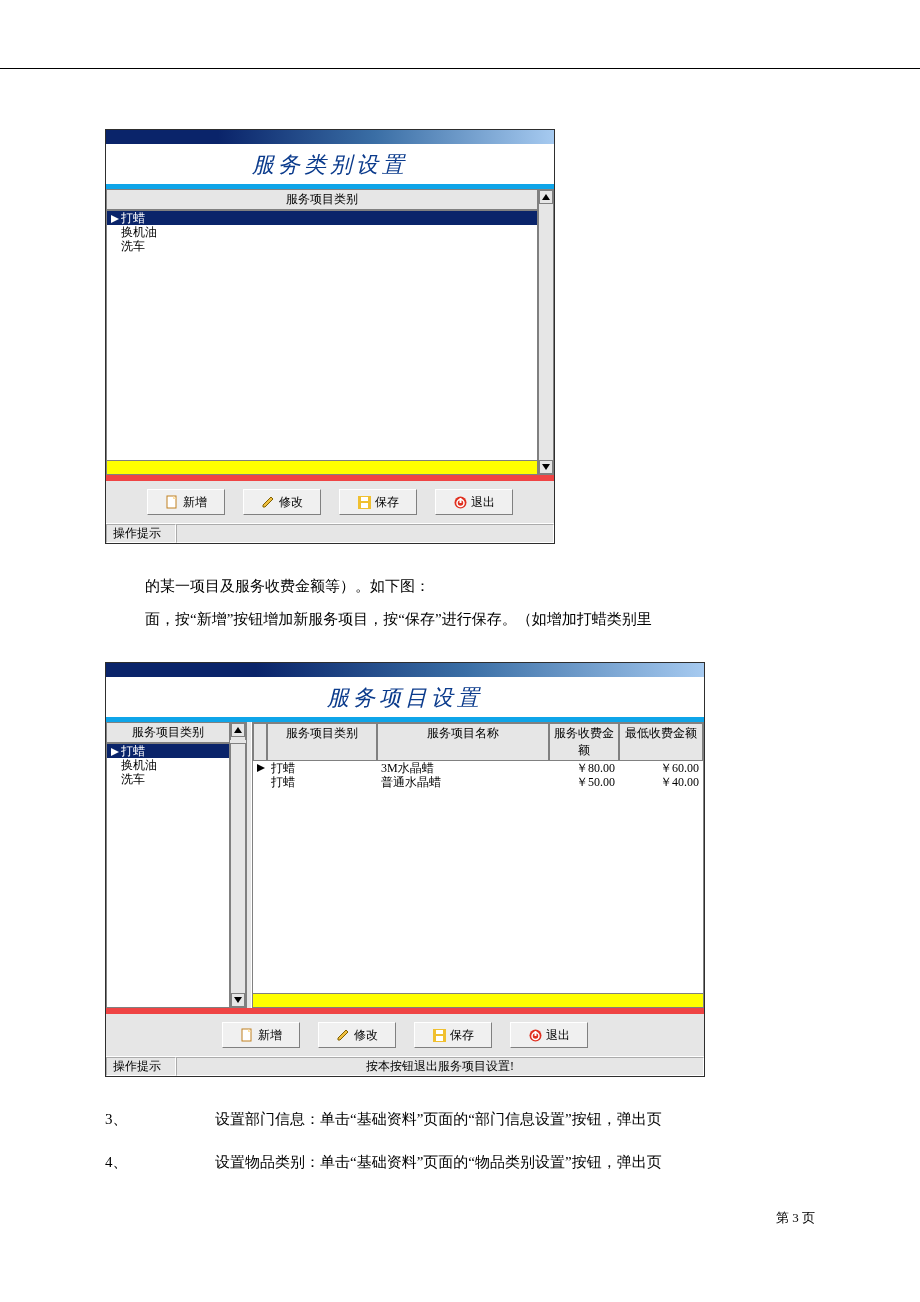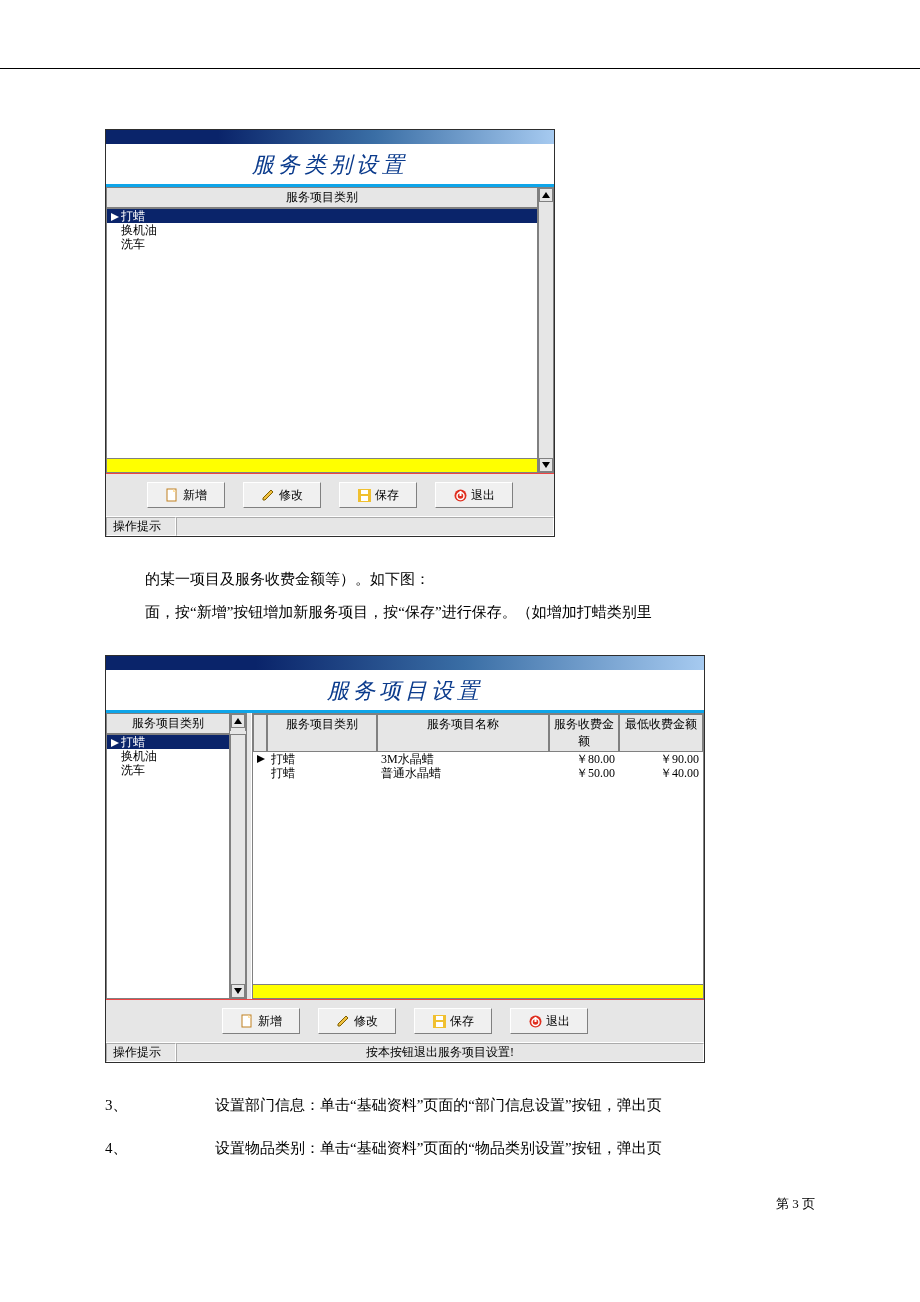--- a/index.html
+++ b/index.html
@@ -27,21 +27,21 @@
   }
   .dlg-title {
     background: #fff;
     text-align: center;
     font-family: "KaiTi", "楷体", serif;
     font-size: 22px;
     color: #0b3b8c;
     font-style: italic;
     padding: 6px 0 4px 0;
     letter-spacing: 4px;
-    border-bottom: 3px solid #0ea5e9;
+    border-bottom: 5px solid #0ea5e9;
   }
   .col-header {
     background: #e6e6e6;
     font-size: 12px;
     text-align: center;
     border: 1px solid #808080;
     padding: 1px 0;
   }
   .listbox {
     background: #fff;
@@ -87,21 +87,21 @@
     border: 1px solid #808080;
     display:flex; align-items:center; justify-content:center;
     cursor: pointer;
   }
   .toolbar {
     background: #e6e6e6;
     padding: 8px 0;
     display: flex;
     justify-content: center;
     gap: 18px;
-    border-top: 1px solid #ef4444;
+    border-top: 6px solid #ef4444;
   }
   .btn {
     width: 78px;
     height: 26px;
     background: #f0f0f0;
     border: 1px solid #808080;
     border-top-color: #fff; border-left-color:#fff;
     display: flex;
     align-items: center;
     justify-content: center;
@@ -290,21 +290,21 @@
             <div class="gh c-fee">服务收费金额</div>
             <div class="gh c-min">最低收费金额</div>
           </div>
           <div class="grid-row">
             <div class="gc c-mark"><svg width="8" height="8">
                   <polygon points="0,0 8,4 0,8" fill="#000"></polygon>
                 </svg></div>
             <div class="gc c-cat">打蜡</div>
             <div class="gc c-name">3M水晶蜡</div>
             <div class="gc c-fee">￥80.00</div>
-            <div class="gc c-min">￥90.00</div>
+            <div class="gc c-min">￥60.00</div>
           </div>
           <div class="grid-row">
             <div class="gc c-mark"></div>
             <div class="gc c-cat">打蜡</div>
             <div class="gc c-name">普通水晶蜡</div>
             <div class="gc c-fee">￥50.00</div>
             <div class="gc c-min">￥40.00</div>
           </div>
         </div>
         <div class="yellowbar"></div>

